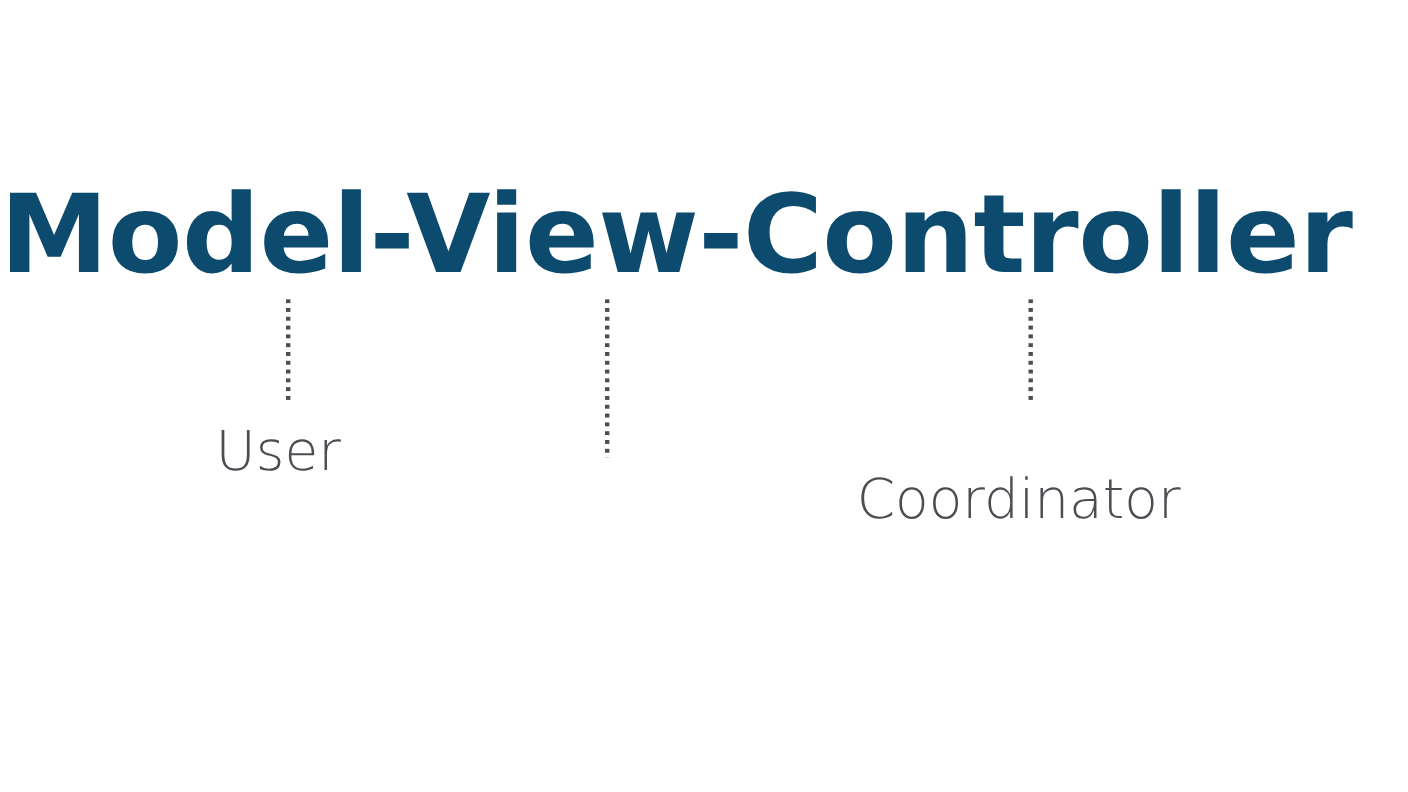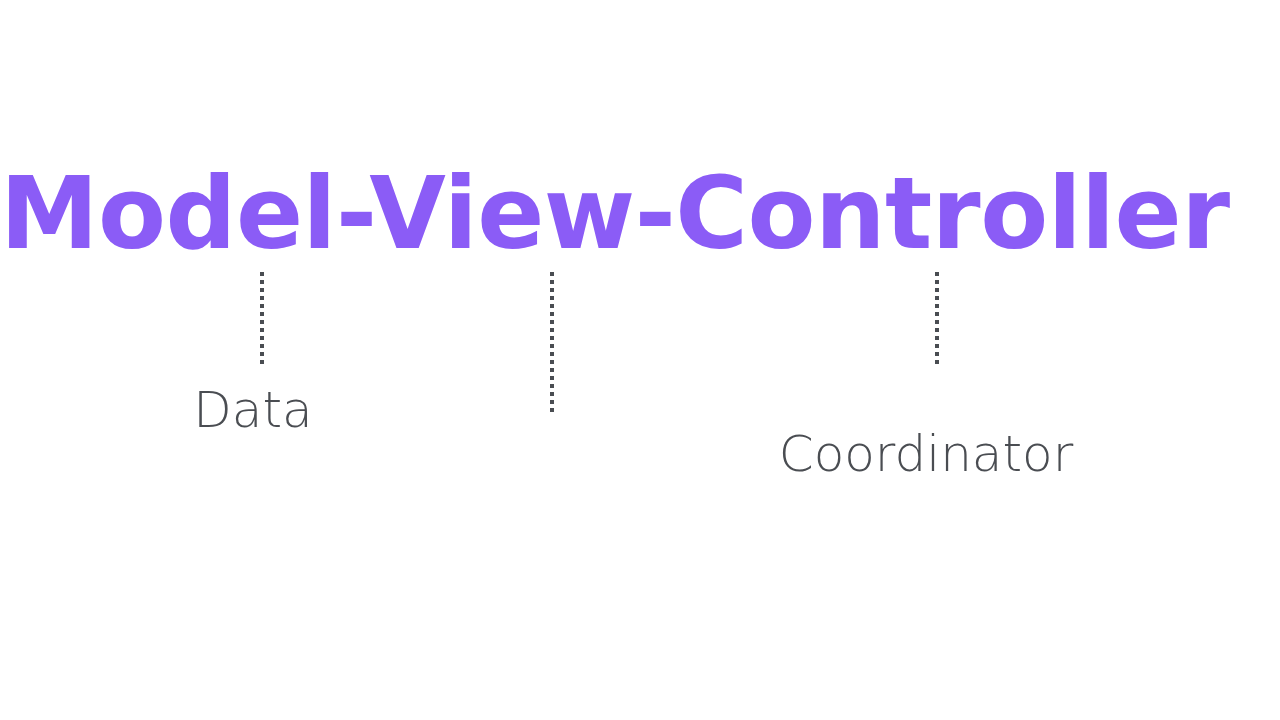--- a/index.html
+++ b/index.html
@@ -27,21 +27,21 @@
     position: absolute;
     left: 0;
     top: 160px;
     width: 1024px;
     text-align: left;
     font-family: "DejaVu Sans", "Liberation Sans", sans-serif;
     font-weight: 700;
     font-size: 99px;
     line-height: 108px;
     letter-spacing: -0.5px;
-    color: #8b5cf6;
+    color: #0c4a6e;
     white-space: nowrap;
   }
 
   
   .connector {
     position: absolute;
     width: 4px;
     background-image: linear-gradient(
         to bottom,
         #4a4d52 0px,
@@ -97,16 +97,16 @@
 <body>
 
 <div class="slide">
 
   <div class="title">Model-View-Controller</div>
 
   <div class="connector connector-model"></div>
   <div class="connector connector-view"></div>
   <div class="connector connector-controller"></div>
 
-  <div class="label label-data">Data</div>
+  <div class="label label-data">User</div>
   <div class="label label-coordinator">Coordinator</div>
 
 </div>
 
 </body></html>

